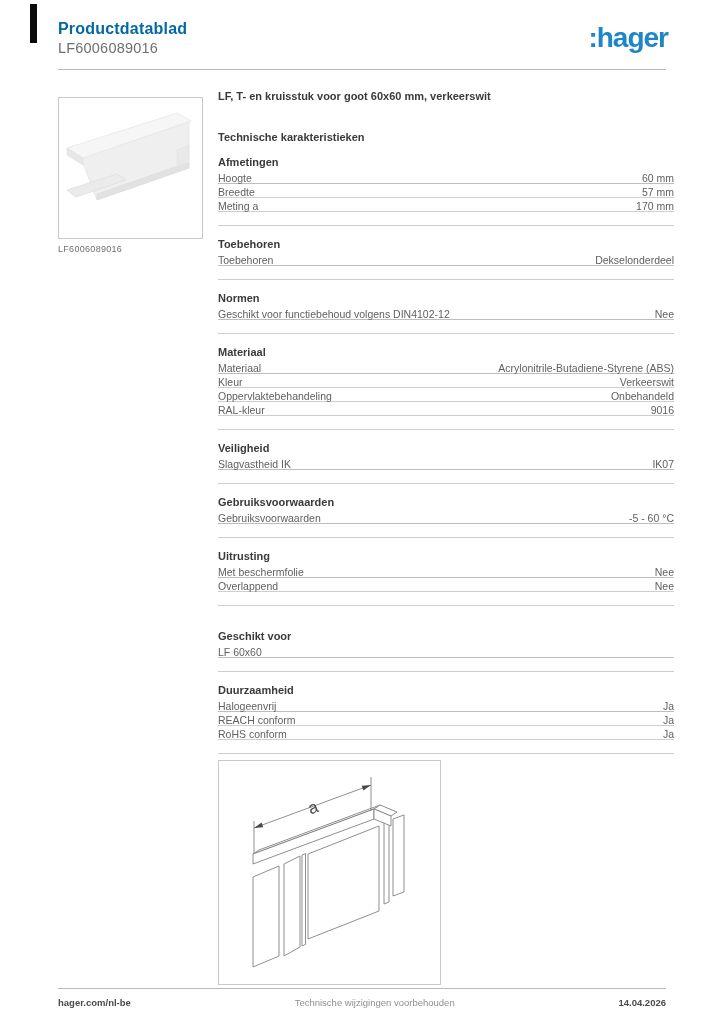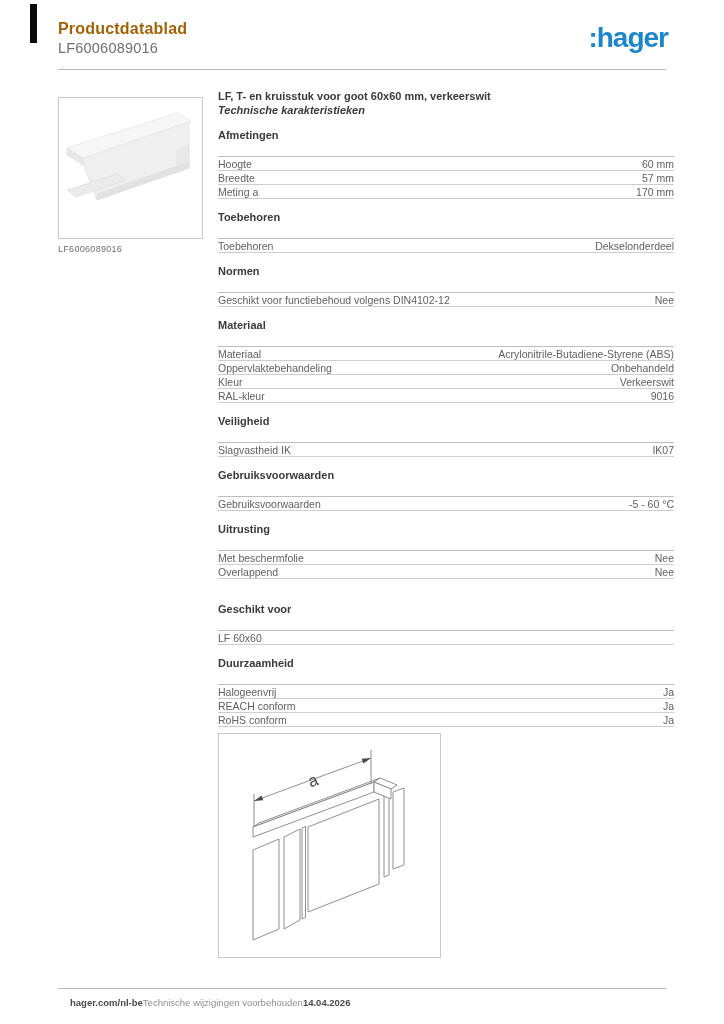--- a/index.html
+++ b/index.html
@@ -4,48 +4,48 @@
 <style>
   html,body { margin:0; padding:0; background:#ffffff; }
   .page {
     position:relative; width:724px; height:1024px; background:#ffffff;
     font-family:"Liberation Sans", sans-serif; overflow:hidden;
     -webkit-font-smoothing:antialiased;
   }
   .print-mark { position:absolute; left:30px; top:4px; width:7px; height:39px; background:#0a0a0a; }
 
   
-  .doc-title { position:absolute; left:58px; top:20px; font-size:16px; font-weight:bold; color:#a16207; letter-spacing:.2px; }
+  .doc-title { position:absolute; left:58px; top:20px; font-size:16px; font-weight:bold; color:#0369a1; letter-spacing:.2px; }
   .doc-ref   { position:absolute; left:58px; top:40px; font-size:14.5px; color:#6f6f6f; letter-spacing:.2px; }
   .logo      { position:absolute; right:56px; top:22px; font-size:28px; font-weight:bold; color:#1d86c8; letter-spacing:-1px;margin-left:29px; }
   .header-rule { position:absolute; left:58px; right:58px; top:69px; border-top:1px solid #b9b9b9; }
 
   
   .photo-box { position:absolute; left:58px; top:97px; width:145px; height:142px; border:1px solid #c9c9c9; box-sizing:border-box; background:#fff; }
   .photo-box svg { display:block; width:100%; height:100%; }
   .photo-caption { position:absolute; left:58px; top:244px; font-size:9px; color:#6f6f6f; letter-spacing:.3px; }
 
   
   .content { position:absolute; left:218px; top:90px; width:456px; }
   .prod-title { font-size:11px; font-weight:bold; color:#3a3a3a; line-height:13px; }
-  .tech-heading { font-size:11px; font-weight:bold; color:#3a3a3a; line-height:14px;font-style:italic; }
+  .tech-heading { margin-top:27px; font-size:11px; font-weight:bold; color:#3a3a3a; line-height:14px; }
   .section-title { margin-top:12px; font-size:11px; font-weight:bold; color:#3a3a3a; line-height:13px; padding-bottom:14px; border-bottom:1px solid #bdbdbd; }
   .gap-lg .section-title { margin-top:24px; }
   .row { display:flex; justify-content:space-between; align-items:flex-end; height:14px; box-sizing:border-box;
-         border-bottom:1px solid #cecece; font-size:10.5px; color:#5f5f5f; line-height:12px; padding-bottom:0; }
+         border-bottom:1px solid #cecece; font-size:10.5px; color:#5f5f5f; line-height:12px; padding-bottom:13px; }
   .row .lbl { white-space:nowrap; }
   .row .val { white-space:nowrap; text-align:right; }
 
   .drawings-heading { margin-top:20px; font-size:11px; font-weight:bold; color:#3a3a3a; line-height:14px; }
   .drawing-box { margin-top:6px; width:223px; height:225px; border:1px solid #c9c9c9; box-sizing:border-box; background:#fff; }
   .drawing-box svg { display:block; width:100%; height:100%; }
 
   
   .footer-rule { position:absolute; left:58px; right:58px; top:988px; border-top:1px solid #b9b9b9; }
-  .footer { position:absolute; left:70px; right:58px; top:997px; display:flex; align-items:baseline; font-size:9.5px; }
+  .footer { position:absolute; left:58px; right:58px; top:997px; display:flex; justify-content:space-between; align-items:baseline; font-size:9.5px; }
   .footer-site { font-weight:bold; color:#4a4a4a; }
   .footer-notice { color:#8f8f8f; }
   .footer-date { font-weight:bold; color:#4a4a4a; }
 </style>
 </head>
 <body>
 
 <div class="page">
 
   <div class="print-mark"></div>
@@ -103,26 +103,26 @@
         </div>
     </div>
 
     <div class="section">
       <div class="section-title">Materiaal</div>
       <div class="row">
           <span class="lbl">Materiaal</span>
           <span class="val">Acrylonitrile-Butadiene-Styrene (ABS)</span>
         </div>
       <div class="row">
+          <span class="lbl">Kleur</span>
+          <span class="val">Verkeerswit</span>
+        </div>
+      <div class="row">
           <span class="lbl">Oppervlaktebehandeling</span>
           <span class="val">Onbehandeld</span>
-        </div>
-      <div class="row">
-          <span class="lbl">Kleur</span>
-          <span class="val">Verkeerswit</span>
         </div>
       <div class="row">
           <span class="lbl">RAL-kleur</span>
           <span class="val">9016</span>
         </div>
     </div>
 
     <div class="section">
       <div class="section-title">Veiligheid</div>
       <div class="row">

